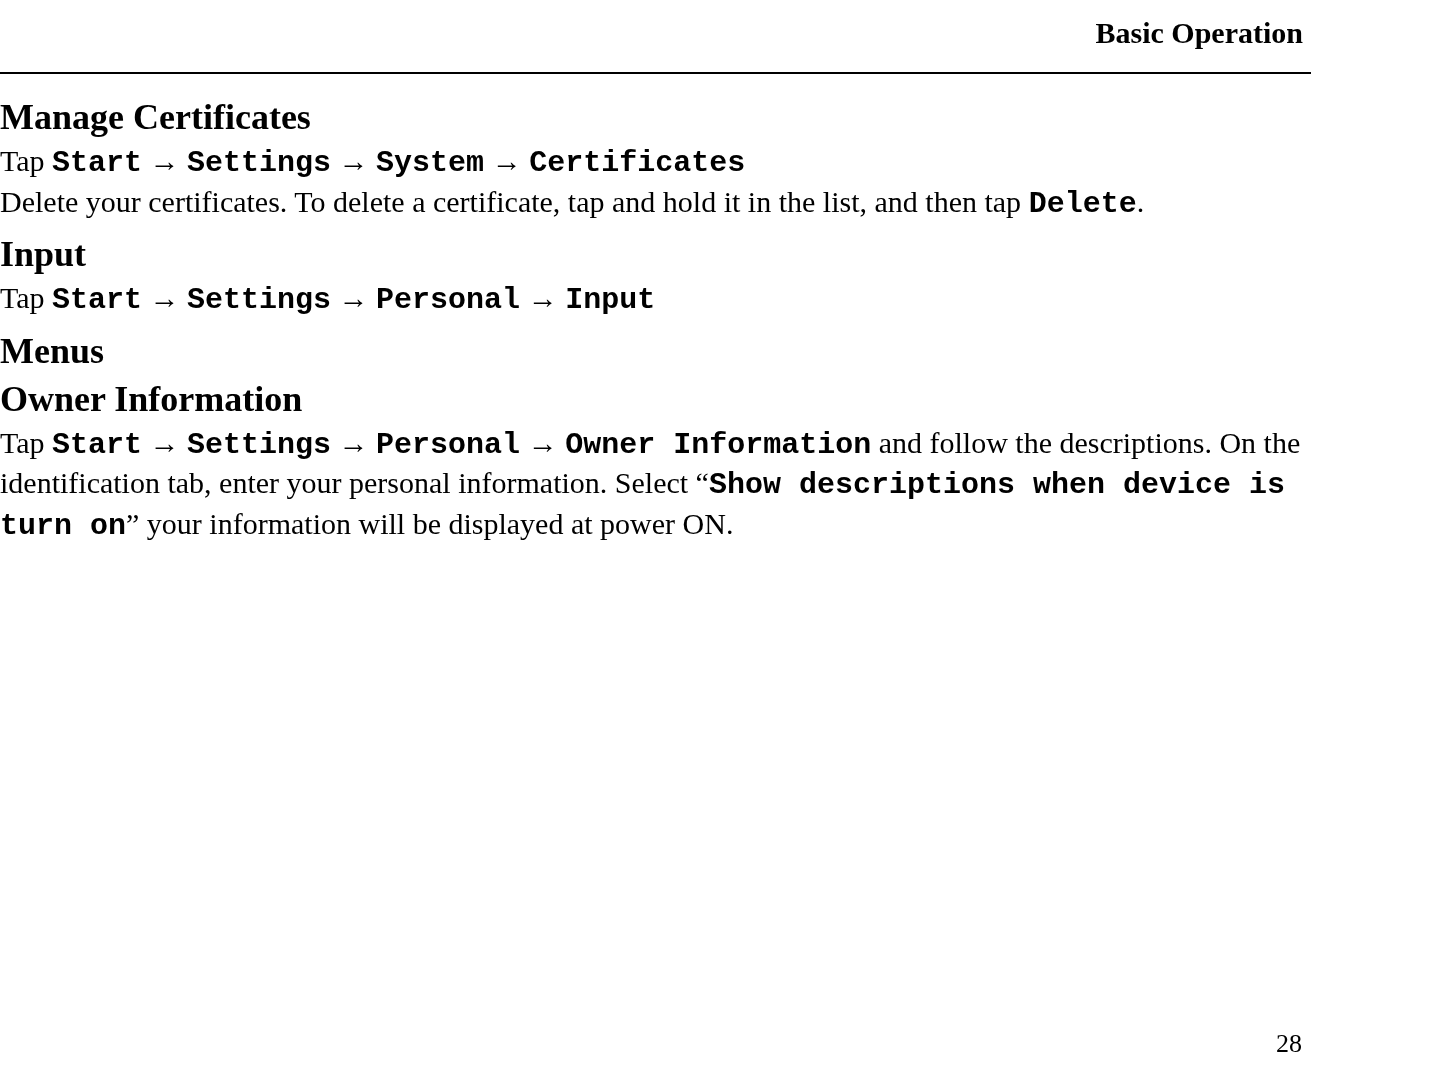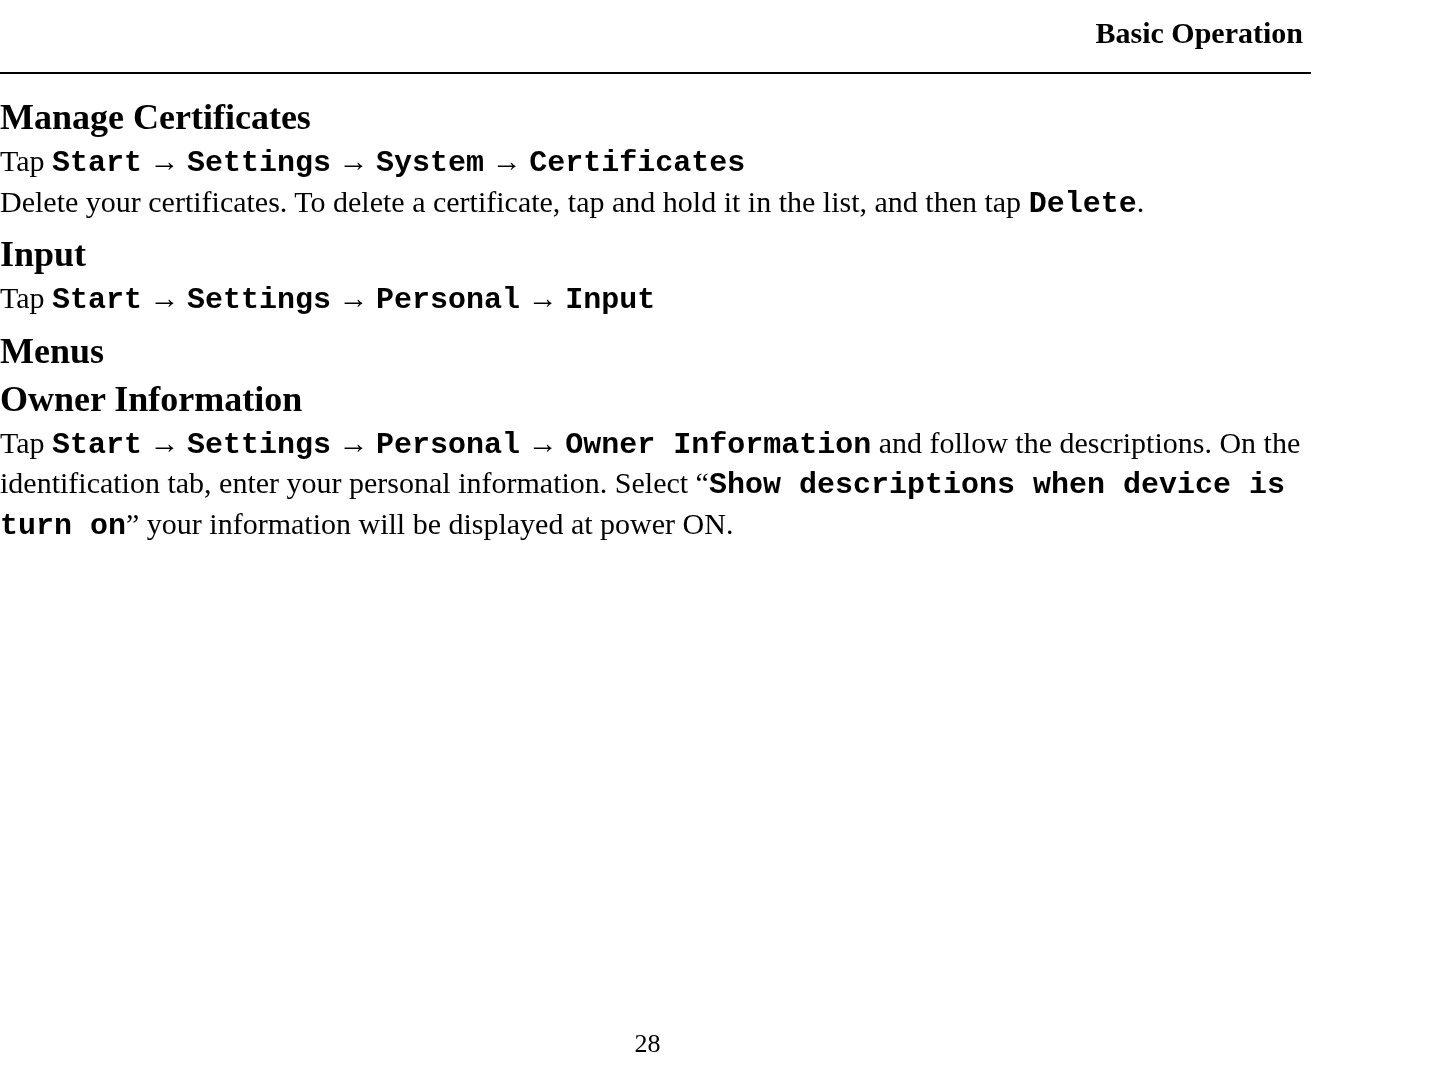--- a/index.html
+++ b/index.html
@@ -53,22 +53,22 @@
   }
   .b { font-weight: bold; font-family: Liberation Mono, monospace; }
   .arrow {
     font-family: "Arial", sans-serif;
     font-weight: bold;
   }
   .page-number {
     position: absolute;
     bottom: 18px;
     left: 0;
-    right: 16px;
-    text-align: center;
+    right: 9px;
+    text-align: right;
     font-size: 26px;
   }
 </style>
 </head>
 <body>
 
 <div class="page">
 
   <div class="header-title">Basic Operation</div>
 

